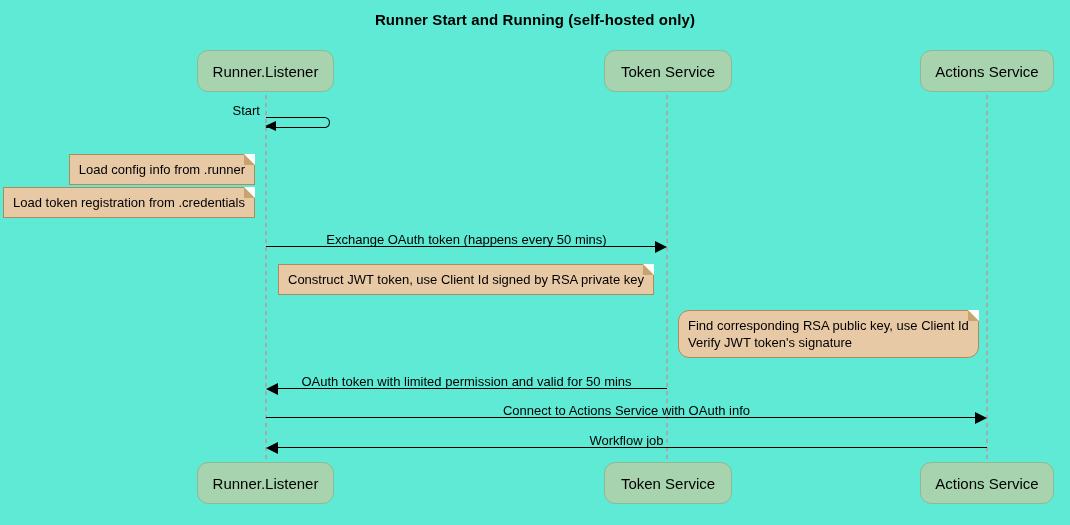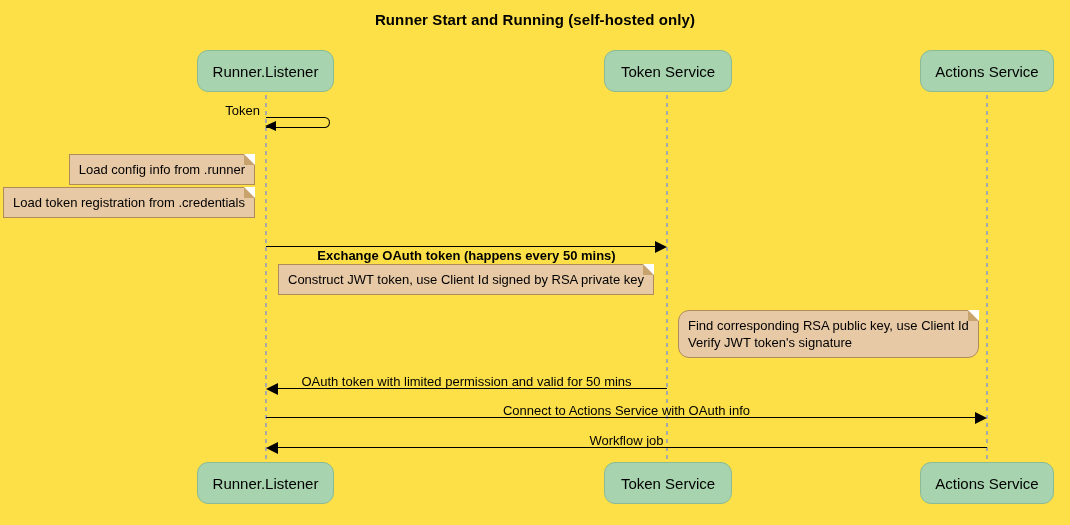--- a/index.html
+++ b/index.html
@@ -1,17 +1,17 @@
 <!DOCTYPE html>
 <html><head>
 <meta charset="utf-8">
 <style>
   html,body { margin:0; padding:0; background:#fff; }
   .stage {
-    position:relative; width:1070px; height:525px; background:#fde047;
+    position:relative; width:1070px; height:525px; background:#5eead4;
     font-family:"Liberation Sans", sans-serif; color:#000; overflow:hidden;
   }
   .title {
     position:absolute; left:0; top:11px; width:1070px; text-align:center;
     font-size:15px; font-weight:bold; letter-spacing:.1px;
   }
   .lifeline {
     position:absolute; top:87px; height:375px; width:2px;
     background:repeating-linear-gradient(to bottom,#a9a9a9 0 4px,transparent 4px 8px);
   }
@@ -67,33 +67,33 @@
   <div class="actor" style="left:197px; top:462px; width:137px;">
     <span>Runner.Listener</span>
   </div>
   <div class="actor" style="left:604px; top:462px; width:128px;">
     <span>Token Service</span>
   </div>
   <div class="actor" style="left:920px; top:462px; width:134px;">
     <span>Actions Service</span>
   </div>
 
-  <div class="msg-label right" style="left:140px; top:103px; width:120px;">Token</div>
+  <div class="msg-label right" style="left:140px; top:103px; width:120px;">Start</div>
   <div class="self-loop"></div>
   <div class="head head-left" style="left:265px; top:121px; border-top-width:5px; border-bottom-width:5px; border-right-width:11px;"></div>
 
   <div class="note center" style="right:815px; top:154px;">
     <span>Load config info from .runner</span>
   </div>
 
   <div class="note center" style="right:815px; top:187px;">
     <span>Load token registration from .credentials</span>
   </div>
 
-  <div class="msg-label center" style="left:266px; top:248px; width:401px;font-weight:bold;">Exchange OAuth token (happens every 50 mins)</div>
+  <div class="msg-label center" style="left:266px; top:232px; width:401px;">Exchange OAuth token (happens every 50 mins)</div>
   <div class="line" style="left:266px; top:246px; width:389px;"></div>
   <div class="head head-right" style="left:655px; top:241px;"></div>
 
   <div class="note center" style="left:278px; top:264px;">
     <span>Construct JWT token, use Client Id signed by RSA private key</span>
   </div>
 
   <div class="note" style="left:678px; top:310px;border-radius:11px;">
     <div class="note-line">Find corresponding RSA public key, use Client Id</div>
     <div class="note-line">Verify JWT token's signature</div>

